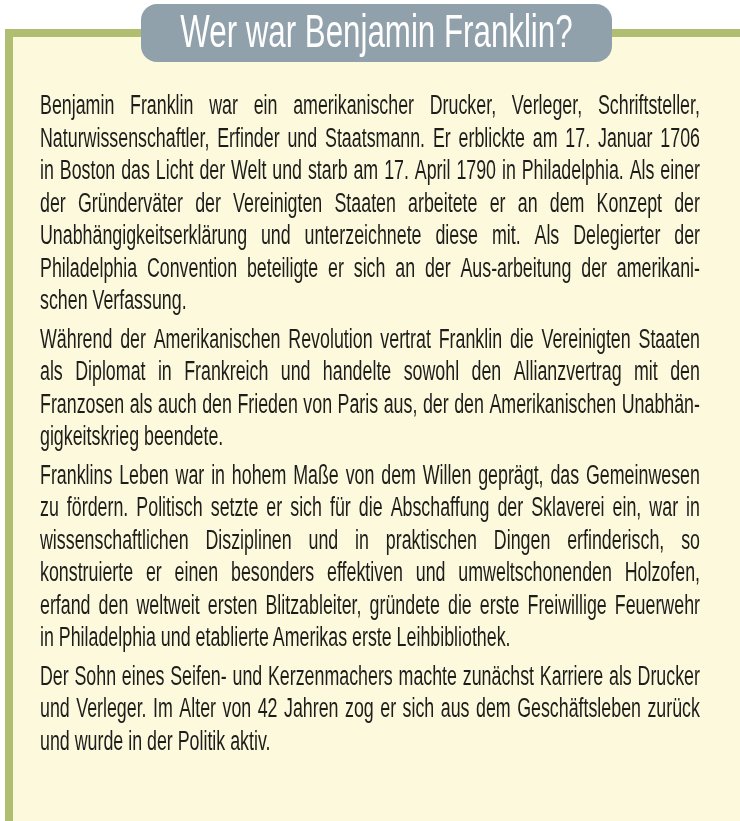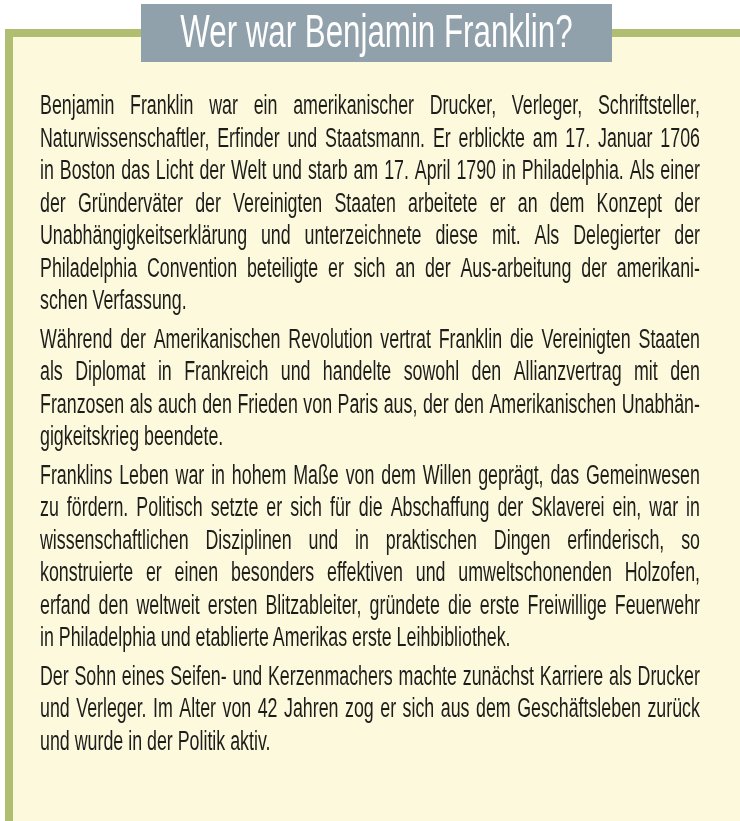--- a/index.html
+++ b/index.html
@@ -38,20 +38,21 @@
   .line.just .w { flex: 0 0 auto; }
 
   
   .title-box {
     position: absolute;
     left: 141px; top: 4px;
     width: 471px; height: 58px;
     background: var(--title-bg);
     display: flex; align-items: center; justify-content: center;
     z-index: 2;
+    border-radius: 16px;
   }
   .title-text {
     display: inline-block;
     transform: scaleX(0.68);
     transform-origin: 50% 50%;
     font-size: 46px;
     line-height: 1;
     color: var(--title-fg);
     white-space: nowrap;
     letter-spacing: 0;

